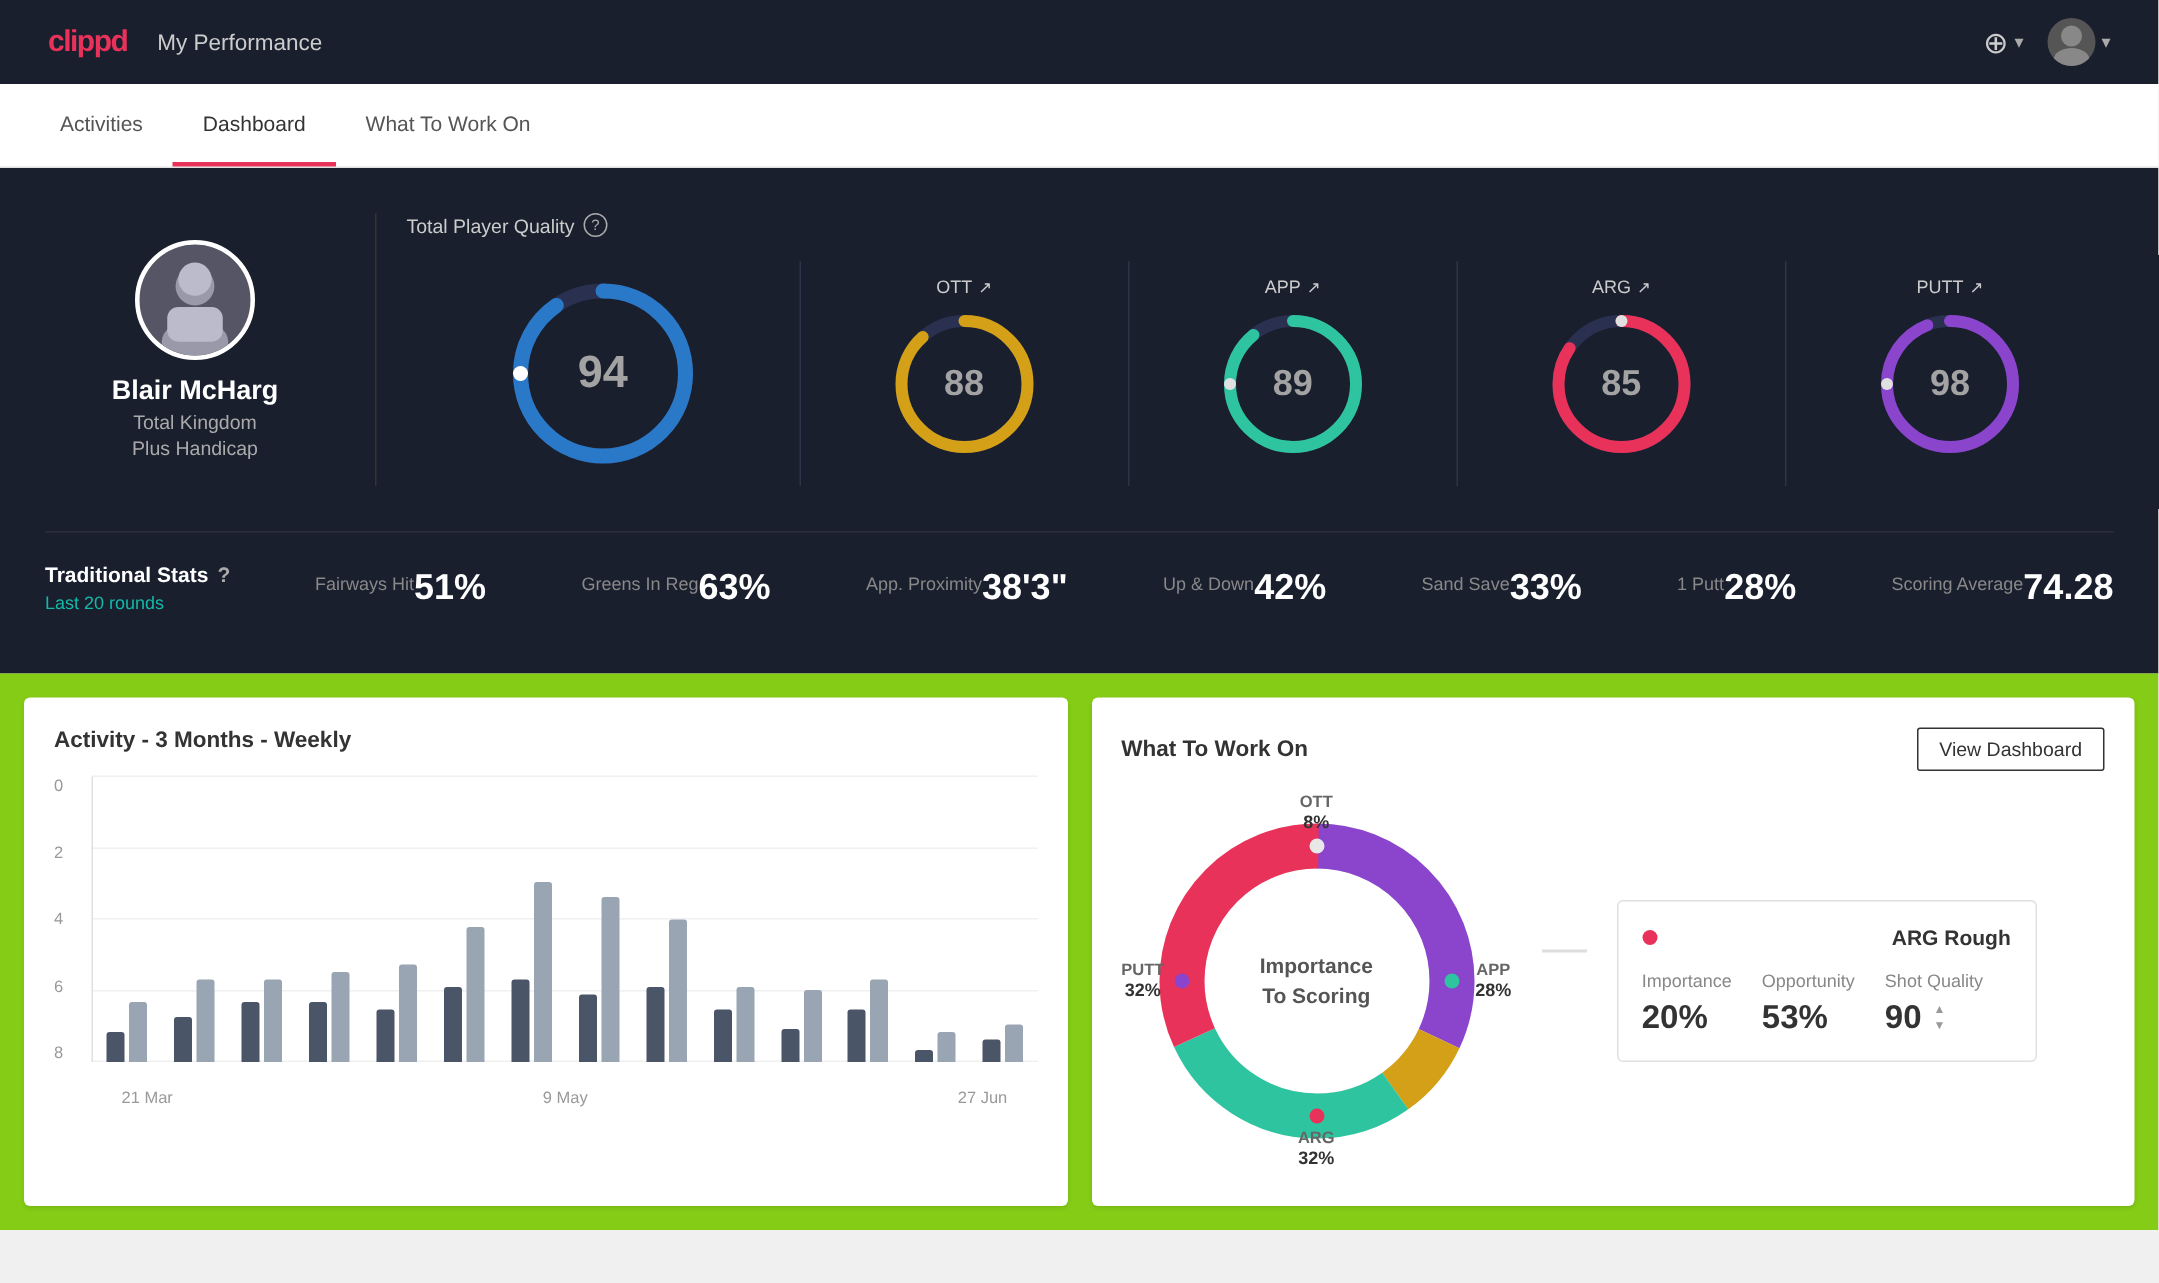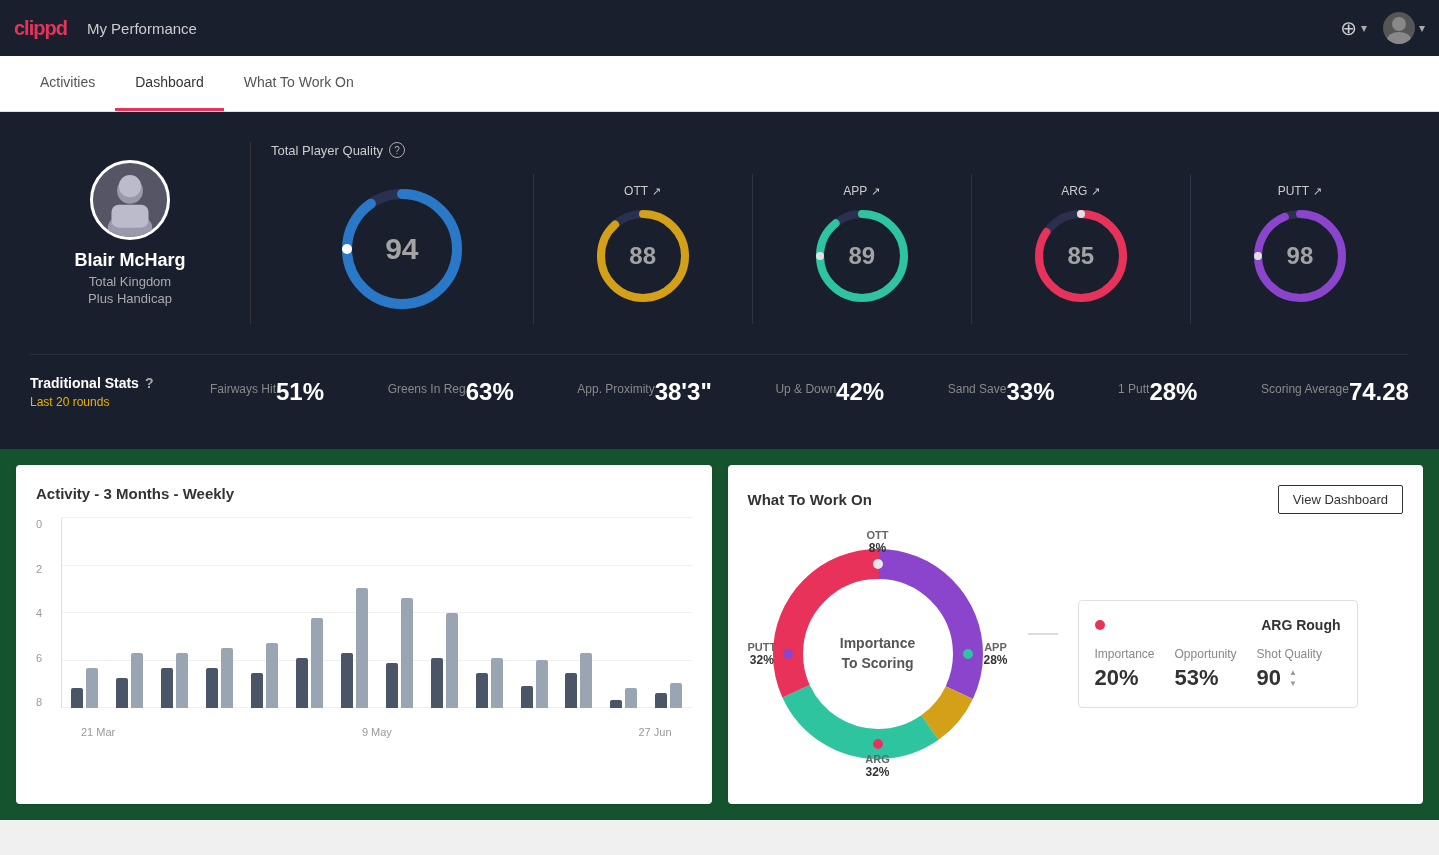--- a/index.html
+++ b/index.html
@@ -4,21 +4,21 @@
   <style>
     * { margin: 0; padding: 0; box-sizing: border-box; }
     body { font-family: -apple-system, BlinkMacSystemFont, 'Segoe UI', sans-serif; background: #f0f0f0; width: 1439px; overflow-x: hidden; }
 
     
     .header {
       background: #1a1f2e;
       height: 56px;
       display: flex;
       align-items: center;
-      padding: 0 14px;
+      padding: 0 32px;
       justify-content: space-between;
     }
     .header-title { color: #ccc; font-size: 15px; margin-left: 20px; }
     .header-left { display: flex; align-items: center; }
     .header-right { display: flex; align-items: center; gap: 16px; }
     .header-icon { color: #ccc; font-size: 20px; cursor: pointer; display: flex; align-items: center; gap: 4px; }
     .avatar-circle { width: 32px; height: 32px; border-radius: 50%; background: #555; overflow: hidden; display: flex; align-items: center; justify-content: center; }
 
     
     .nav-tabs {
@@ -66,28 +66,28 @@
     .gauge-circle { position: relative; width: 100px; height: 100px; }
     .gauge-circle svg { position: absolute; top: 0; left: 0; transform: rotate(-90deg); }
     .gauge-value { position: absolute; top: 50%; left: 50%; transform: translate(-50%, -50%); font-size: 24px; font-weight: 700; color: #a3a3a3; }
     .main-gauge { width: 120px; height: 120px; }
     .main-gauge .gauge-value { font-size: 28px; }
 
     
     .trad-stats { display: flex; align-items: center; border-top: 1px solid #2a2f3e; padding-top: 20px; }
     .trad-label { width: 180px; }
     .trad-label-title { color: #fff; font-size: 14px; font-weight: 600; display: flex; align-items: center; gap: 6px; }
-    .trad-label-sub { color: #eab308; font-size: 12px; margin-top: 4px; }
+    .trad-label-sub { color: #14b8a6; font-size: 12px; margin-top: 4px; }
     .stat-items { display: flex; flex: 1; justify-content: space-between; }
     .stat-item { display: flex; flex-direction: row; align-items: center; }
     .stat-name { color: #888; font-size: 12px; margin-bottom: 6px; }
     .stat-value { color: #fff; font-size: 24px; font-weight: 600; }
 
     
-    .panels { display: flex; gap: 16px; padding: 16px; background: #14532d; }
+    .panels { display: flex; gap: 16px; padding: 16px; background: #84cc16; }
     .panel { background: #fff; border-radius: 4px; flex: 1; padding: 20px; box-shadow: 0 1px 3px rgba(0,0,0,0.1); }
 
     
     .panel-header { display: flex; align-items: center; justify-content: space-between; margin-bottom: 16px; }
     .panel-title { font-size: 15px; font-weight: 600; color: #333; }
     .legend { display: flex; align-items: center; gap: 16px; }
     .legend-item { display: flex; align-items: center; gap: 6px; font-size: 12px; color: #666; }
     .legend-dot { width: 12px; height: 12px; border-radius: 2px; }
     .all-activities-btn { border: 1px solid #333; padding: 6px 14px; font-size: 13px; cursor: pointer; background: #fff; color: #333; border-radius: 2px; font-weight: 500; }
 

